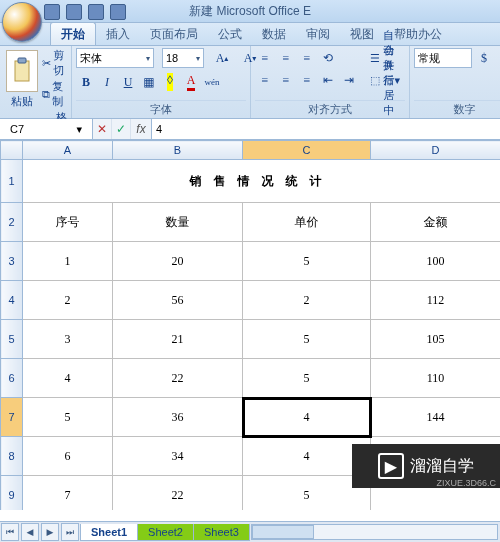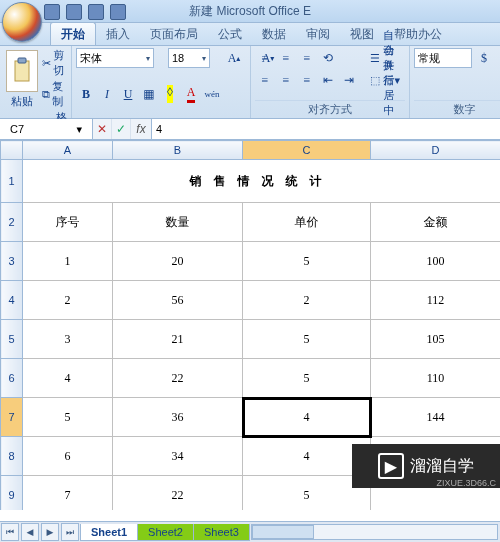--- a/index.html
+++ b/index.html
@@ -13,21 +13,21 @@
   .tab.active{background:linear-gradient(#f7fbff,#dfeaf6);border:1px solid #9db9d8;border-bottom:none;border-radius:3px 3px 0 0;color:#15428b;font-weight:bold}
   .ribbon{height:72px;background:linear-gradient(#dfeaf6,#cfe0f1);display:flex;border-bottom:1px solid #9db9d8}
   .group{border-right:1px solid #b4cbe3;display:flex;flex-direction:column;justify-content:space-between;padding:2px 4px 0}
   .group-label{font-size:11px;color:#3b5a82;text-align:center;padding:1px 0;border-top:1px solid #c4d7ec}
   .group-body{flex:1;display:flex;gap:2px;align-items:flex-start}
   .clip-big{width:30px;height:40px;background:#fff;border:1px solid #c0b49a;margin:2px;display:flex;align-items:center;justify-content:center}
   .clip-big svg{width:20px;height:28px}
   .clip-items{display:flex;flex-direction:column;gap:1px;font-size:11px;color:#15428b}
   .clip-items div{display:flex;align-items:center;gap:2px}
   .mini-icon{width:12px;height:12px;display:inline-block}
-  .font-row{display:flex;gap:14px;align-items:flex-start;margin-bottom:14px}
+  .font-row{display:flex;gap:8px;align-items:flex-start;margin-bottom:2px}
   .combo{height:18px;background:#fff;border:1px solid #9db9d8;font-size:11px;display:flex;align-items:center;padding:0 3px;justify-content:space-between}
   .combo .dd{font-size:8px;color:#3b5a82}
   .btnrow{display:flex;gap:1px}
   .tb{width:18px;height:18px;border:1px solid transparent;display:flex;align-items:center;justify-content:center;font-size:12px;color:#15428b;font-family:"Times New Roman",serif}
   .align-body{display:flex;flex-direction:column;gap:2px}
   .namebox-row{height:20px;display:flex;border-bottom:1px solid #9db9d8;background:#eef3f9}
   .namebox{width:72px;border-right:1px solid #9db9d8;background:#fff;font-size:11px;display:flex;align-items:center;padding:0 10px;justify-content:space-between}
   .fx{width:20px;text-align:center;font-style:italic;color:#555;display:flex;align-items:center;justify-content:center;border-right:1px solid #9db9d8}
   .formula{flex:1;background:#fff;font-size:11px;display:flex;align-items:center;padding:0 4px}
   .sheet-area{position:relative;height:370px;overflow:hidden}
@@ -131,20 +131,21 @@
             <span style="background:#ffff00;border-bottom:3px solid #ffff00">◊</span>
           </div>
         <div class="tb">
             <span style="color:#c00;border-bottom:3px solid #c00">A</span>
           </div>
         <div class="tb">
             <sup style="font-size:9px">wén</sup>
           </div>
       </div>
     </div>
+    <div class="group-label">字体</div>
   </div>
 
   <div class="group" style="width:168px">
     <div class="group-body">
       <div class="align-body">
         <div class="btnrow">
           <div class="tb">≡</div>
           <div class="tb">≡</div>
           <div class="tb">≡</div>
           <div class="tb">⟲</div>

